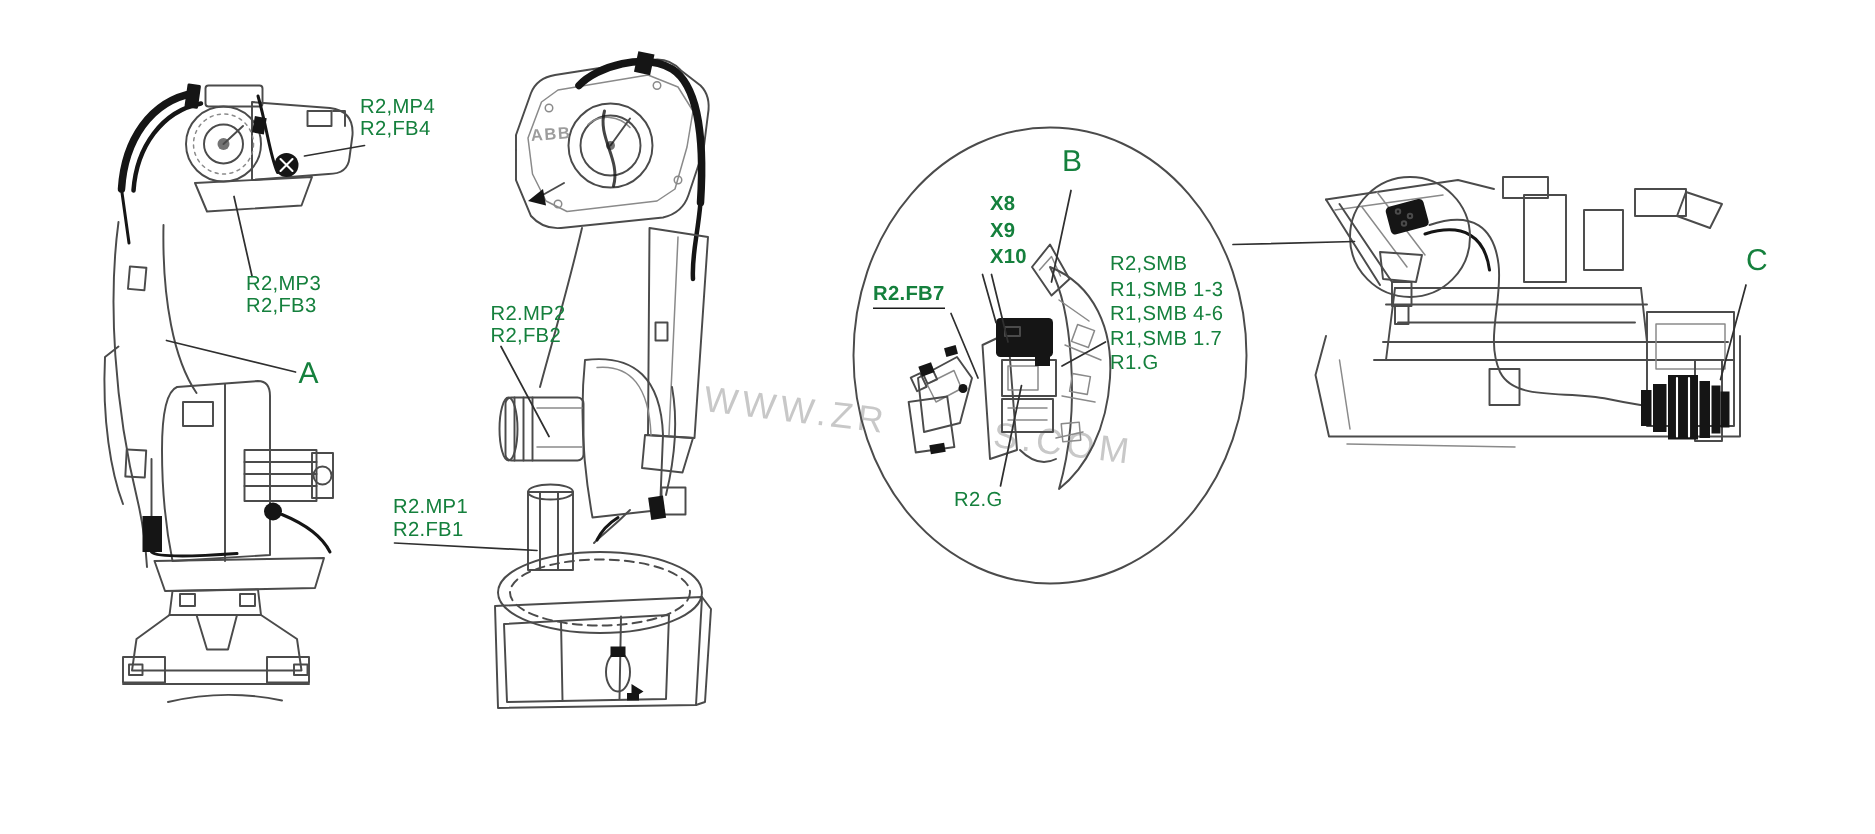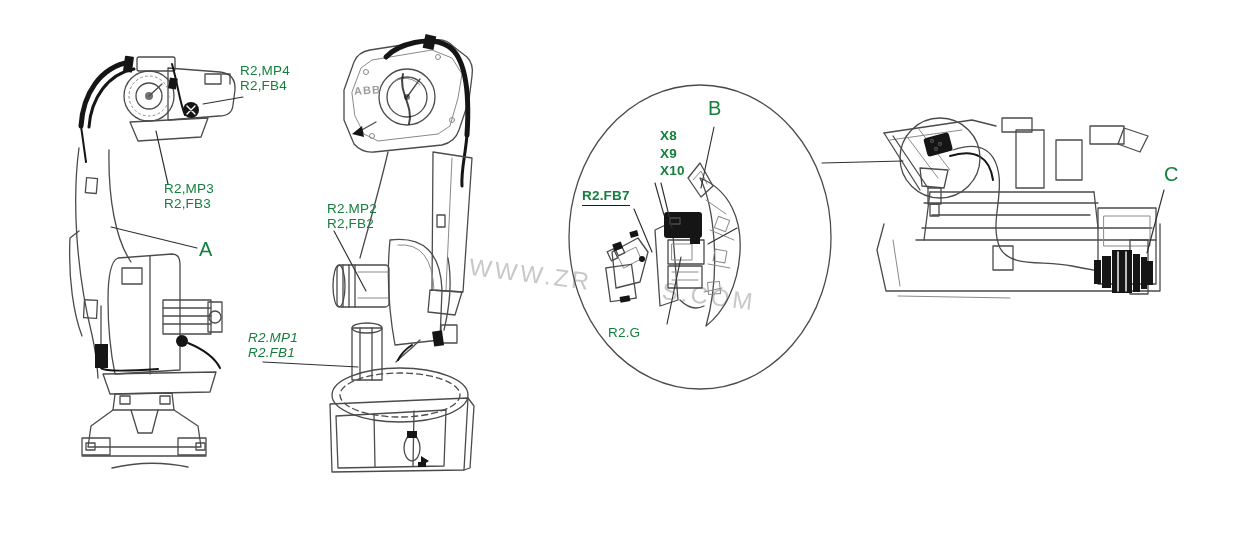--- a/index.html
+++ b/index.html
@@ -262,30 +262,37 @@
     <span>R2,MP3</span>
     <span>R2,FB3</span>
   </div>
   <div class="lbl big" style="left:199px;top:238px;">A</div>
 
   <div class="logo" style="left:354px;top:84px;">ABB</div>
   <div class="lbl" style="left:327px;top:202px;">
     <span>R2.MP2</span>
     <span>R2,FB2</span>
   </div>
-  <div class="lbl" style="left:248px;top:331px;font-style:italic;">
+  <div class="lbl" style="left:262px;top:331px;">
     <span>R2.MP1</span>
     <span>R2.FB1</span>
   </div>
 
   <div class="lbl big" style="left:708px;top:97px;">B</div>
   <div class="lbl list17" style="left:660px;top:127px;line-height:17.5px;font-weight:bold;">
     <span>X8</span>
     <span>X9</span>
     <span>X10</span>
   </div>
   <div class="lbl" style="left:582px;top:189px;font-weight:bold;">
     <span class="underline">R2.FB7</span>
   </div>
-  <div class="lbl" style="left:608px;top:326px;">R2.G</div>
+  <div class="lbl list16" style="left:740px;top:168px;line-height:16.5px;">
+    <span>R2,SMB</span>
+    <span>R1,SMB 1-3</span>
+    <span>R1,SMB 4-6</span>
+    <span>R1,SMB 1.7</span>
+    <span>R1.G</span>
+  </div>
+  <div class="lbl" style="left:636px;top:326px;">R2.G</div>
 
   <div class="lbl big" style="left:1164px;top:163px;">C</div>
 </div>
 
 </body></html>

